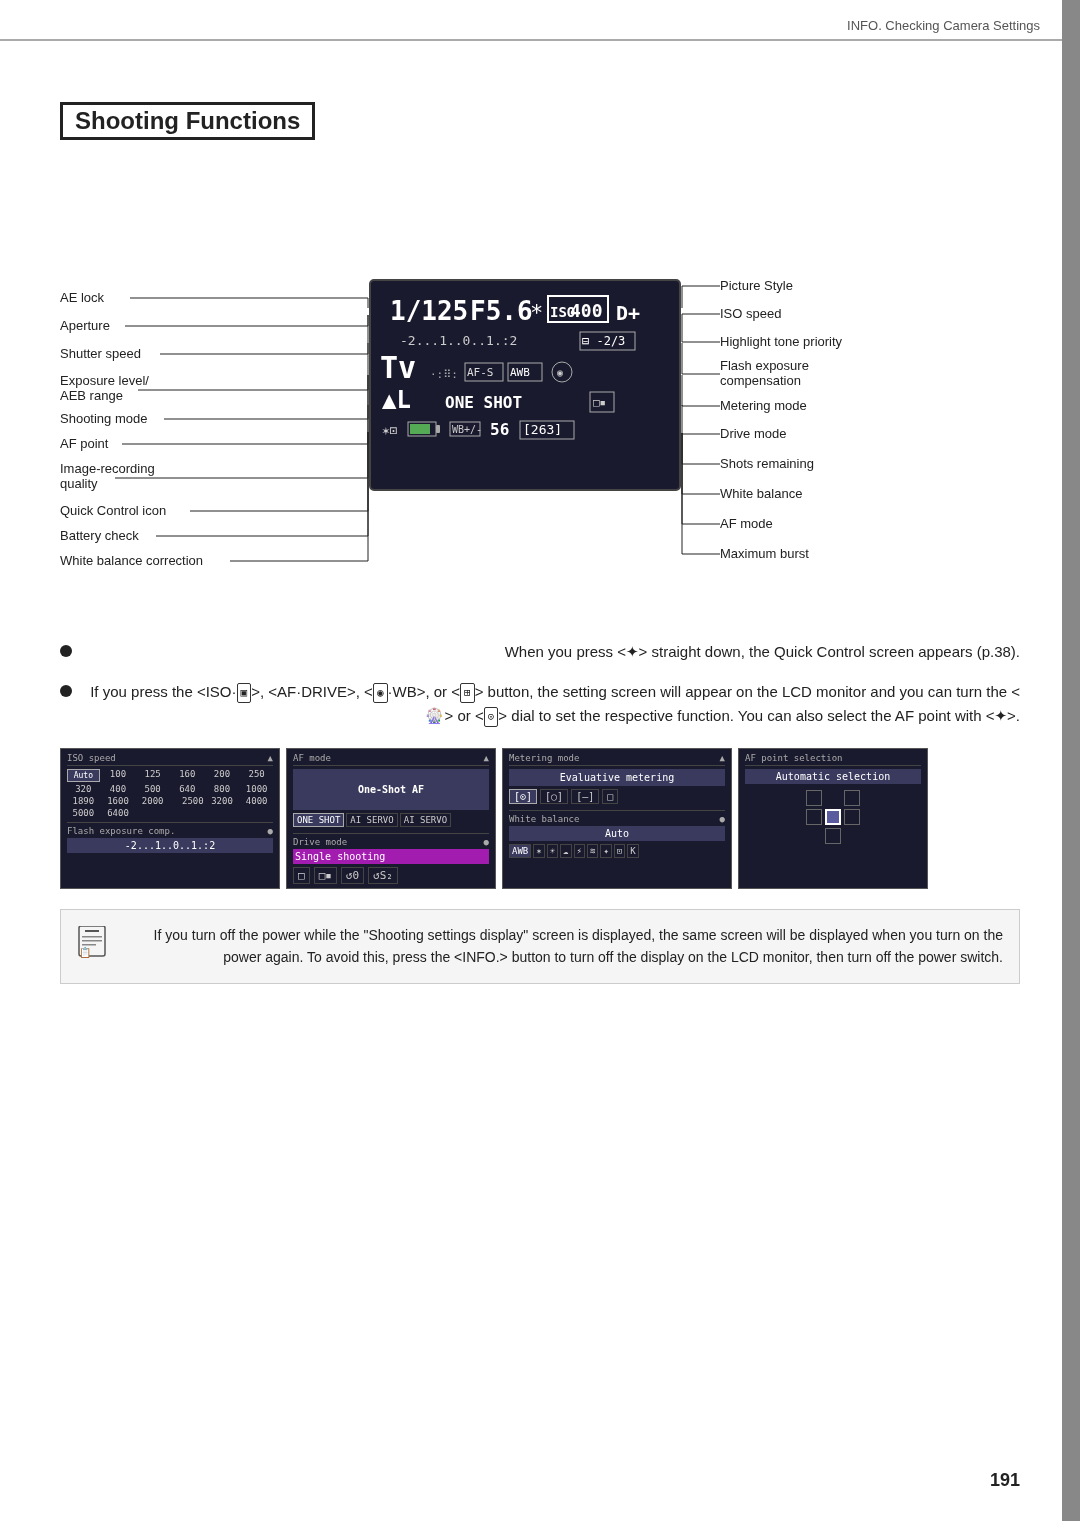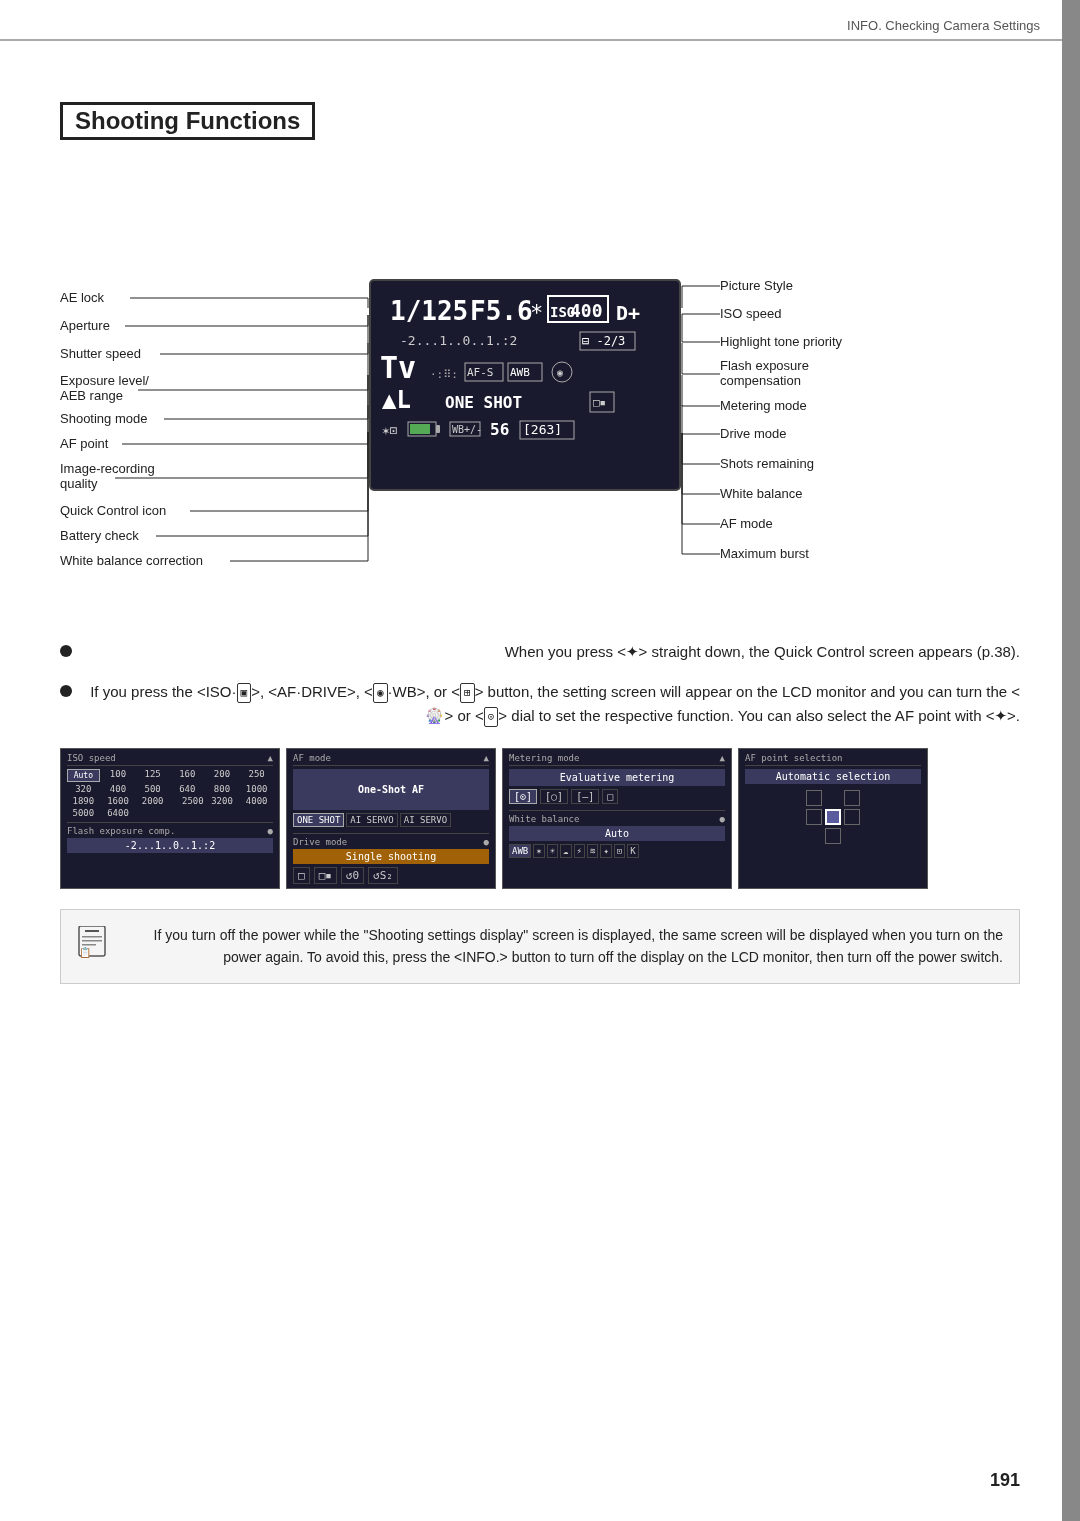--- a/index.html
+++ b/index.html
@@ -366,21 +366,21 @@
       <div style="background:#3a3a5e; text-align:center; font-size:10px; color:#fff; padding:15px; margin-bottom:3px;font-weight:bold;">One-Shot AF</div>
       <div style="display:flex; gap:2px; margin-bottom:6px;">
         <span style="border:1px solid #aaa; padding:1px 3px; font-size:9px; color:#fff; background:#3a3a5e;">ONE SHOT</span>
         <span style="border:1px solid #444; padding:1px 3px; font-size:9px; color:#ccc;">AI SERVO</span>
         <span style="border:1px solid #444; padding:1px 3px; font-size:9px; color:#ccc;">AI SERVO</span>
       </div>
       <div style="display:flex; justify-content:space-between; align-items:center; border-top:1px solid #444; padding-top:3px; margin-top:2px;">
         <span style="font-size:9px; color:#aaa;">Drive mode</span>
         <span style="font-size:9px; color:#aaa;">●</span>
       </div>
-      <div style="background:#a16207; text-align:center; font-size:10px; color:#fff; padding:2px; margin-top:2px;">Single shooting</div>
+      <div style="background:#a21caf; font-size:10px; color:#fff; padding:2px; margin-top:2px;">Single shooting</div>
       <div style="display:flex; gap:4px; margin-top:3px;">
         <span style="border:1px solid #444; padding:1px 4px; font-size:11px; color:#ccc;">□</span>
         <span style="border:1px solid #444; padding:1px 4px; font-size:11px; color:#ccc;">□▪</span>
         <span style="border:1px solid #444; padding:1px 4px; font-size:11px; color:#ccc;">↺0</span>
         <span style="border:1px solid #444; padding:1px 4px; font-size:11px; color:#ccc;">↺S₂</span>
       </div>
     </div>
 
     <div class="lcd-panel" style="max-width: 230px;">
       <div class="lcd-panel-title">

